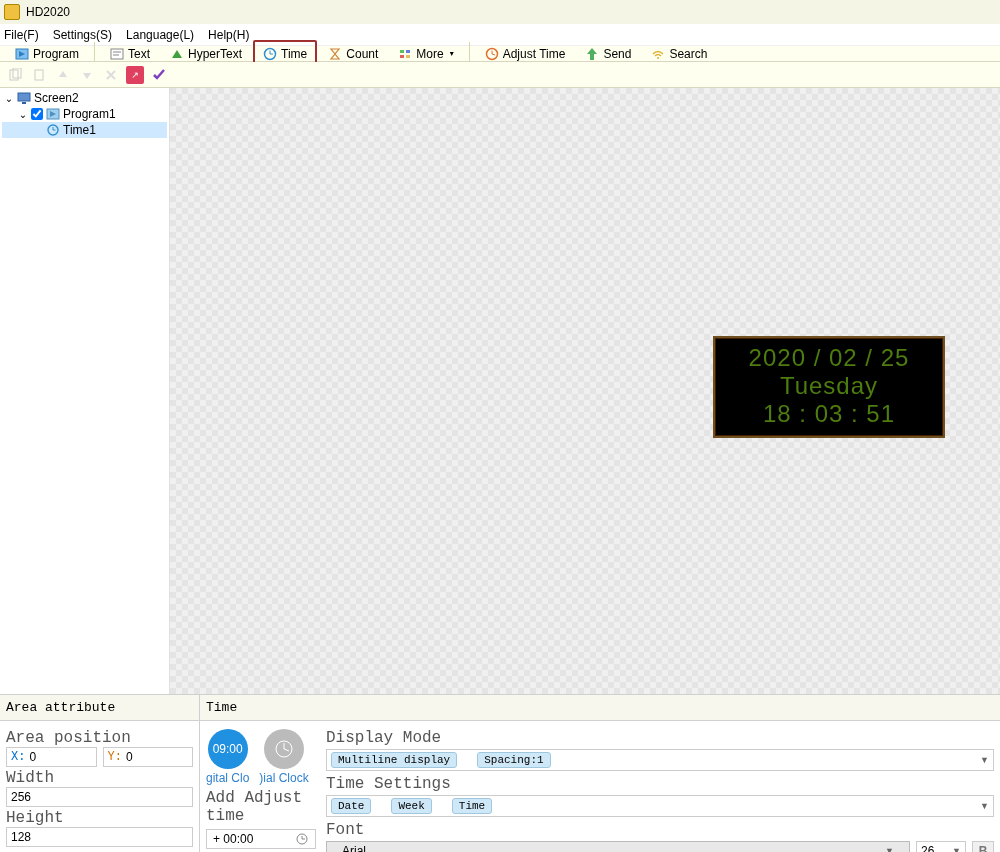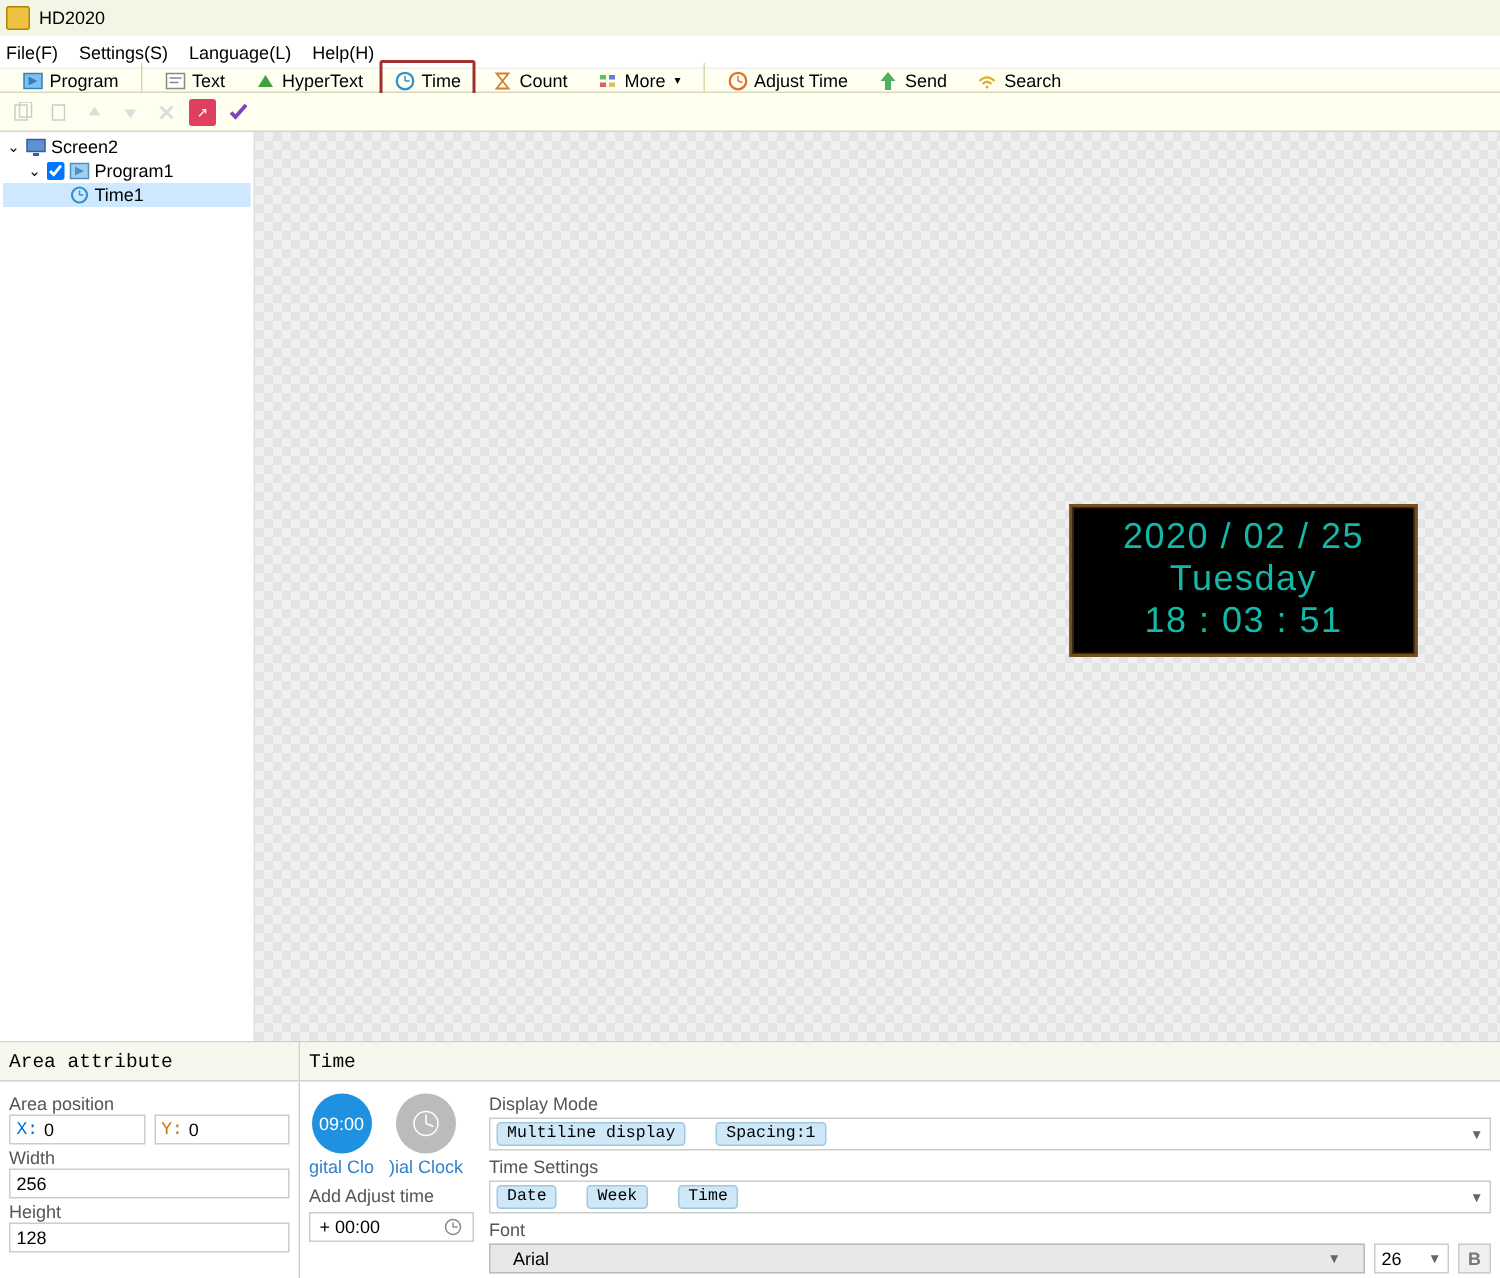--- a/index.html
+++ b/index.html
@@ -28,32 +28,32 @@
 .tree-node .twisty { width: 10px; display: inline-block; text-align: center; font-size: 10px; cursor: default; }
 .tree-node .chk { width: 12px; height: 12px; }
 .tree-icon { width: 14px; height: 14px; display: inline-block; flex-shrink: 0; }
 .tree-node.selected { background: #cde8ff; }
 
 .canvas-panel { flex: 1; display: flex; flex-direction: column; min-width: 0; }
 .canvas-header { height: 18px; background: #e0d8a8; font-family: "Courier New", monospace; font-size: 12px; color: #5a5000; padding: 0 4px; display: flex; align-items: center; overflow: hidden; white-space: nowrap; }
 .canvas-area { flex: 1; background-image: repeating-conic-gradient(#f0f0f0 0% 25%, #e4e4e4 0% 50%); background-size: 12px 12px; position: relative; overflow: hidden; }
 
 .led-preview { position: absolute; right: 55px; top: 248px; width: 232px; background: #000; border: 2px solid #705020; box-shadow: 0 0 0 1px #402000 inset; padding: 6px 4px 8px; text-align: center; }
-.led-preview div { color: #14b8a6; font-family: Arial, sans-serif; font-weight: 400; letter-spacing: 1px; }
+.led-preview div { color: #4d7c0f; font-family: Arial, sans-serif; font-weight: 400; letter-spacing: 1px; }
 .led-date { font-size: 24px; }
 .led-day { font-size: 24px; }
 .led-time { font-size: 24px; }
 
 .bottom-panels { height: 158px; display: flex; border-top: 1px solid #d0d0d0; }
 .panel-left { width: 200px; border-right: 1px solid #d0d0d0; display: flex; flex-direction: column; }
 .panel-right { flex: 1; display: flex; flex-direction: column; }
 .panel-header { height: 26px; background: #f7f7ed; border-bottom: 1px solid #d0d0d0; padding: 0 6px; display: flex; align-items: center; font-family: "Courier New", monospace; font-size: 13px; }
 .panel-body { flex: 1; padding: 8px 6px; overflow: hidden; }
 
-.form-label { font-family: Liberation Sans, sans-serif; font-size: 12px; color: #555; display: block; }
+.form-label { font-family: Liberation Mono, monospace; font-size: 16px; color: #555; display: block; }
 .xy-row { display: flex; gap: 6px; margin-bottom: 2px; }
 .xy-field { flex: 1; display: flex; align-items: center; border: 1px solid #ccc; height: 20px; padding: 0 4px; }
 .xy-field .x-pref { color: #0070d0; font-family: "Courier New", monospace; margin-right: 4px; }
 .xy-field .y-pref { color: #d07000; font-family: "Courier New", monospace; margin-right: 4px; }
 .xy-field input { border: none; width: 100%; outline: none; height: 18px; }
 .wid-field { width: 100%; border: 1px solid #ccc; height: 20px; padding: 0 4px; outline: none; }
 
 .clock-modes { display: flex; gap: 10px; align-items: flex-start; }
 .clock-choice { text-align: center; font-family: "Courier New", monospace; font-size: 11px; color: #3080d0; }
 .clock-circle { width: 40px; height: 40px; border-radius: 50%; margin: 0 auto 2px; display: flex; align-items: center; justify-content: center; font-size: 10px; color: #fff; }

